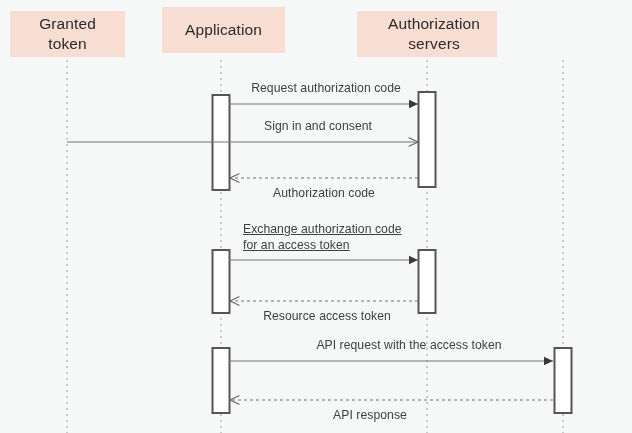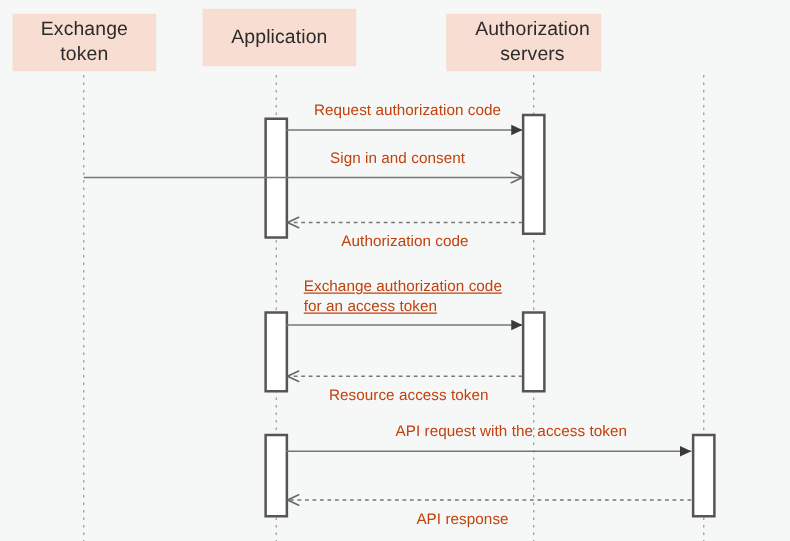--- a/index.html
+++ b/index.html
@@ -34,43 +34,43 @@
     text-align: center;
     color: #2b2b2b;
     font-size: 15.5px;
     line-height: 1.26;
     letter-spacing: 0.1px;
     box-sizing: border-box;
     padding: 2px 4px;
   }
   .msg-label {
     position: absolute;
-    color: #c2410c;
+    color: #404040;
     font-size: 12.2px;
     line-height: 1.28;
     letter-spacing: 0.05px;
     white-space: pre;
   }
   .msg-label.center { text-align: center; transform: translateX(-50%); }
   .msg-label.left   { text-align: left; }
 </style>
 </head>
 <body>
 
 <div id="diagram">
 
   <div class="participant-box" id="pbox-0" style="left: 10px; top: 11px; width: 115px; height: 46px;">
-    <span><span>Exchange</span><br><span>token</span></span>
+    <span><span>Granted</span><br><span>token</span></span>
   </div>
 
   <div class="participant-box" id="pbox-1" style="left: 162px; top: 7px; width: 123px; height: 46px;">
     <span>Application</span>
   </div>
 
-  <div class="participant-box" id="pbox-2" style="left: 357px; top: 11px; width: 124px; height: 46px; padding-left: 18px;">
+  <div class="participant-box" id="pbox-2" style="left: 357px; top: 11px; width: 140px; height: 46px; padding-left: 18px;">
     <span><span>Authorization</span><br><span>servers</span></span>
   </div>
 
 
   <svg class="svg-layer" id="vector" viewBox="0 0 632 433" xmlns="http://www.w3.org/2000/svg">
       <line x1="67" y1="60" x2="67" y2="433" stroke="#9a9a9a" stroke-width="1" stroke-dasharray="2 4" stroke-linecap="butt"></line>
       <line x1="221" y1="60" x2="221" y2="433" stroke="#9a9a9a" stroke-width="1" stroke-dasharray="2 4" stroke-linecap="butt"></line>
       <line x1="427" y1="60" x2="427" y2="433" stroke="#9a9a9a" stroke-width="1" stroke-dasharray="2 4" stroke-linecap="butt"></line>
       <line x1="563" y1="60" x2="563" y2="433" stroke="#9a9a9a" stroke-width="1" stroke-dasharray="2 4" stroke-linecap="butt"></line>
       <g></g>

